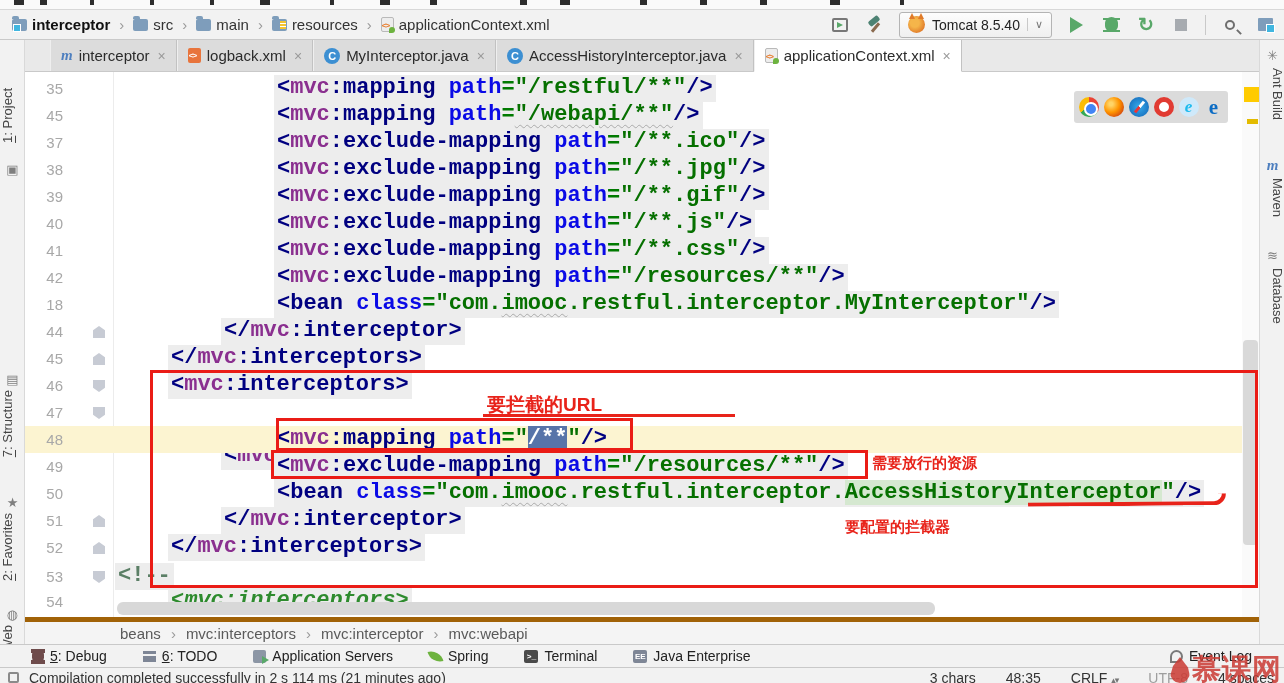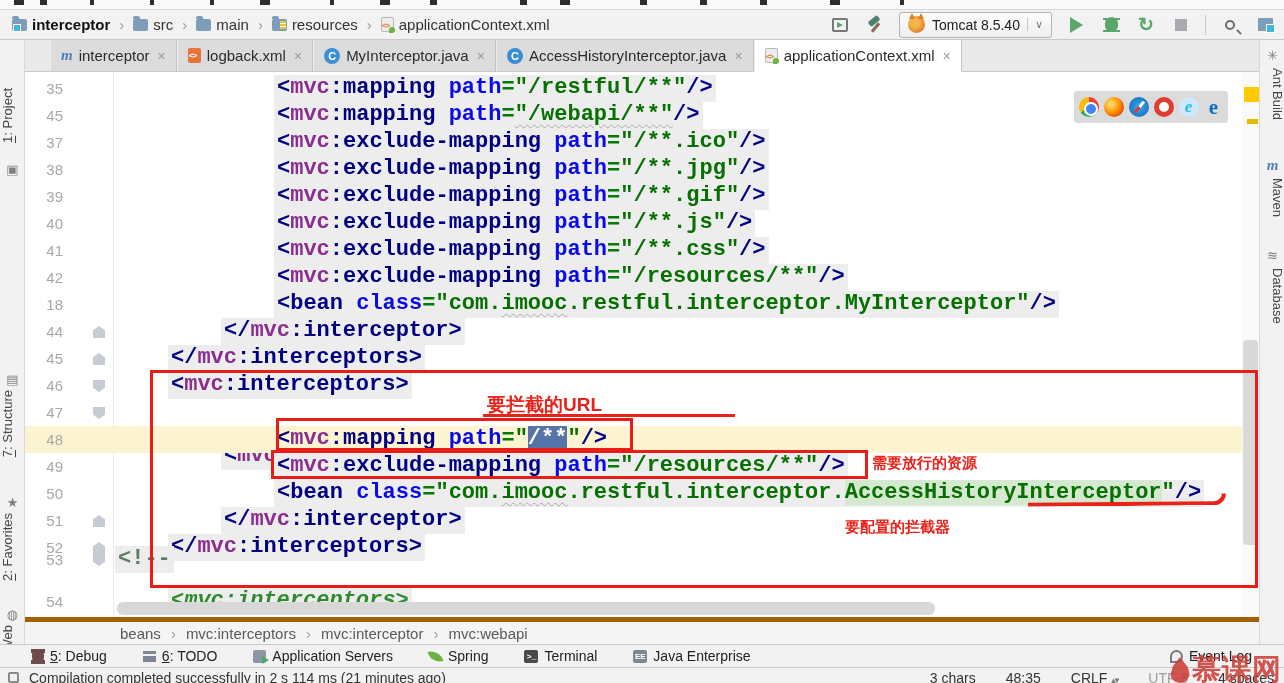--- a/index.html
+++ b/index.html
@@ -404,21 +404,21 @@
         <div class="cl" style="top: 435px;">
           <span class="ln">51</span>
           <span class="fold fu"></span>
           <span class="code" style="left: 196px;"><span class="c-p">&lt;/</span><span class="c-ns">mvc</span><span class="c-tag">:interceptor</span><span class="c-p">&gt;</span></span>
         </div>
         <div class="cl" style="top: 462px;">
           <span class="ln">52</span>
           <span class="fold fu"></span>
           <span class="code" style="left: 143px;"><span class="c-p">&lt;/</span><span class="c-ns">mvc</span><span class="c-tag">:interceptors</span><span class="c-p">&gt;</span></span>
         </div>
-        <div class="cl" style="top: 474px;">
+        <div class="cl" style="top: 491px;">
           <span class="ln">53</span>
           <span class="fold fd"></span>
           <span class="code" style="left: 90px;"><span class="c-c2">&lt;!--</span></span>
         </div>
         <div class="cl" style="top: 516px;">
           <span class="ln">54</span>
           <span class="code" style="left: 143px;"><span class="c-c">&lt;mvc:interceptors&gt;</span></span>
         </div>
       </div>
     <div id="hscroll"></div>

